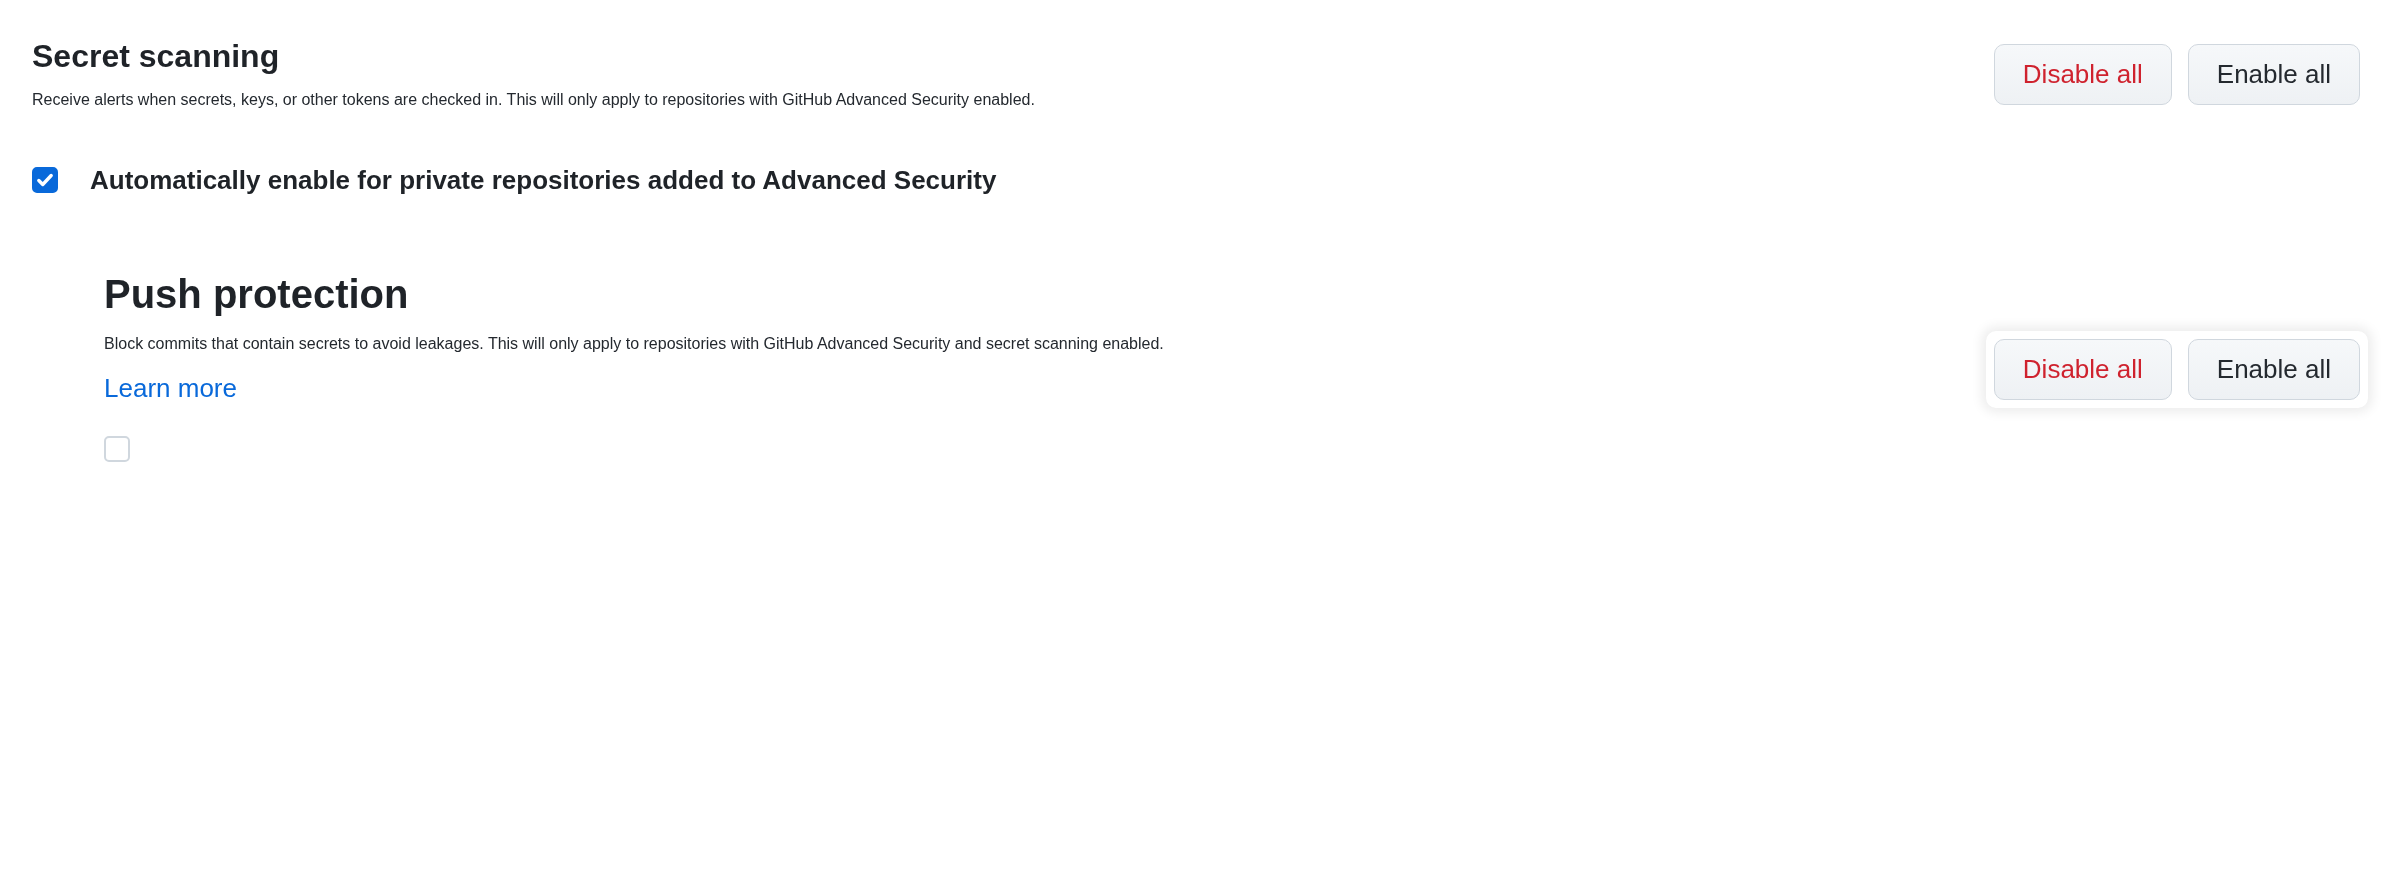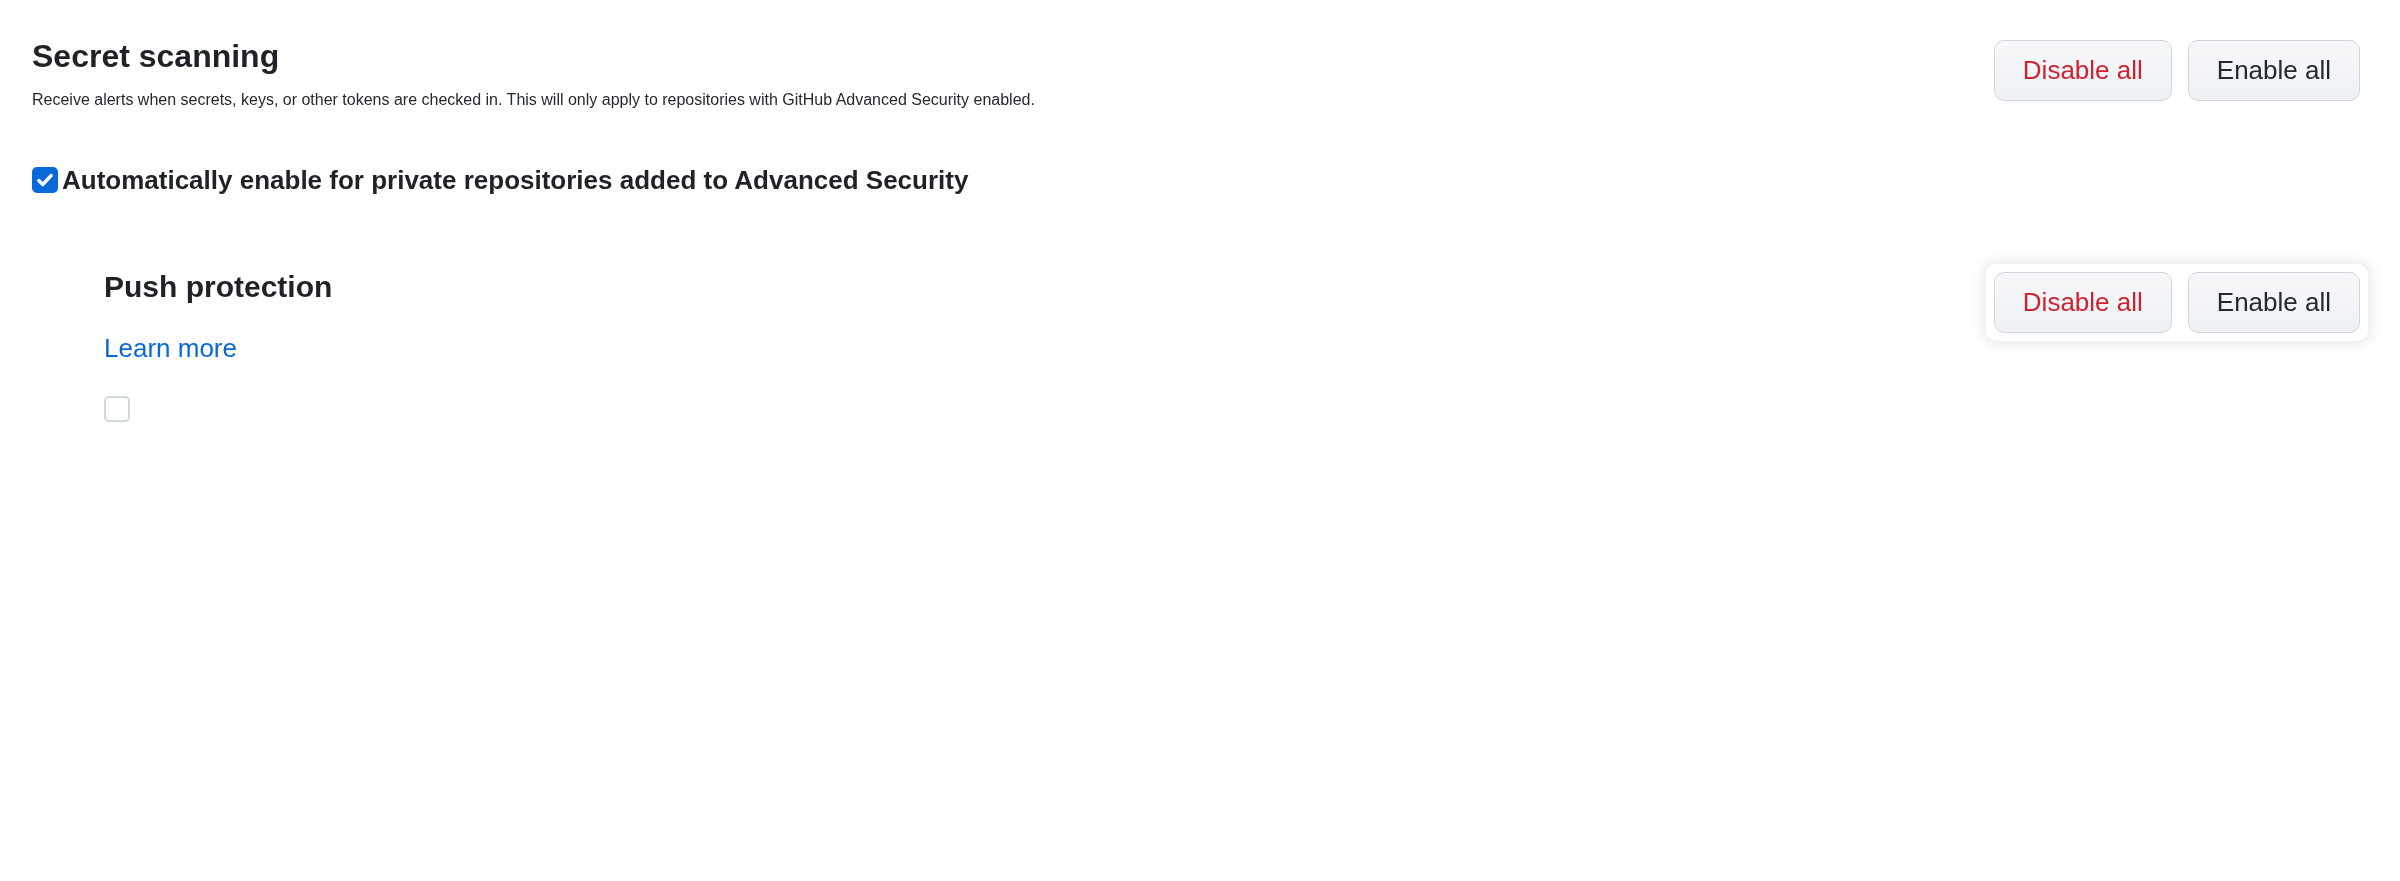--- a/index.html
+++ b/index.html
@@ -10,40 +10,40 @@
     body {
       font-family: -apple-system, BlinkMacSystemFont, "Segoe UI", Helvetica, Arial, sans-serif;
       color: #24292f;
       background: #ffffff;
       padding: 32px;
       font-size: 24px;
       line-height: 1.5;
     }
     .section {
       display: flex;
-      align-items: flex-start;
+      align-items: flex-end;
       justify-content: space-between;
       gap: 8px;
       margin-bottom: 48px;
     }
     .section-text {
       flex: 1;
       max-width: 1100px;
     }
     .section-indent {
       padding-left: 72px;
     }
     .section-title {
       font-size: 32px;
       font-weight: 600;
       color: #1f2328;
       margin-bottom: 8px;
     }
     .section-subtitle {
-      font-size: 30px;
+      font-size: 40px;
       font-weight: 600;
       color: #1f2328;
       margin-bottom: 8px;
     }
     .section-description {
       font-size: 16px;
       color: #24292f;
       line-height: 1.55;
     }
     .learn-more {
@@ -74,21 +74,21 @@
       cursor: pointer;
       color: #24292f;
       white-space: nowrap;
     }
     .btn.danger {
       color: #cf222e;
     }
     .checkbox-row {
       display: flex;
       align-items: center;
-      gap: 4px;
+      gap: 32px;
       margin-top: 28px;
     }
     .checkbox-row.indent {
       padding-left: 72px;
     }
     .checkbox {
       width: 26px;
       height: 26px;
       border-radius: 5px;
       border: 2px solid #d0d7de;
@@ -143,20 +143,21 @@
       </svg>
   </span>
   <span class="checkbox-label">Automatically enable for private repositories added to Advanced Security</span>
 </div>
 
 <div style="height:64px"></div>
 
 <div class="section section-indent" style="margin-bottom:16px;">
   <div class="section-text">
     <div class="section-subtitle">Push protection</div>
+    <div class="section-description">Block commits that contain secrets to avoid leakages. This will only apply to repositories with GitHub Advanced Security and secret scanning enabled.</div>
     <a href="#" class="learn-more">Learn more</a>
   </div>
   <div class="button-group highlighted">
     <button class="btn danger">Disable all</button>
     <button class="btn">Enable all</button>
   </div>
 </div>
 
 <div class="checkbox-row indent">
   <span class="checkbox">

